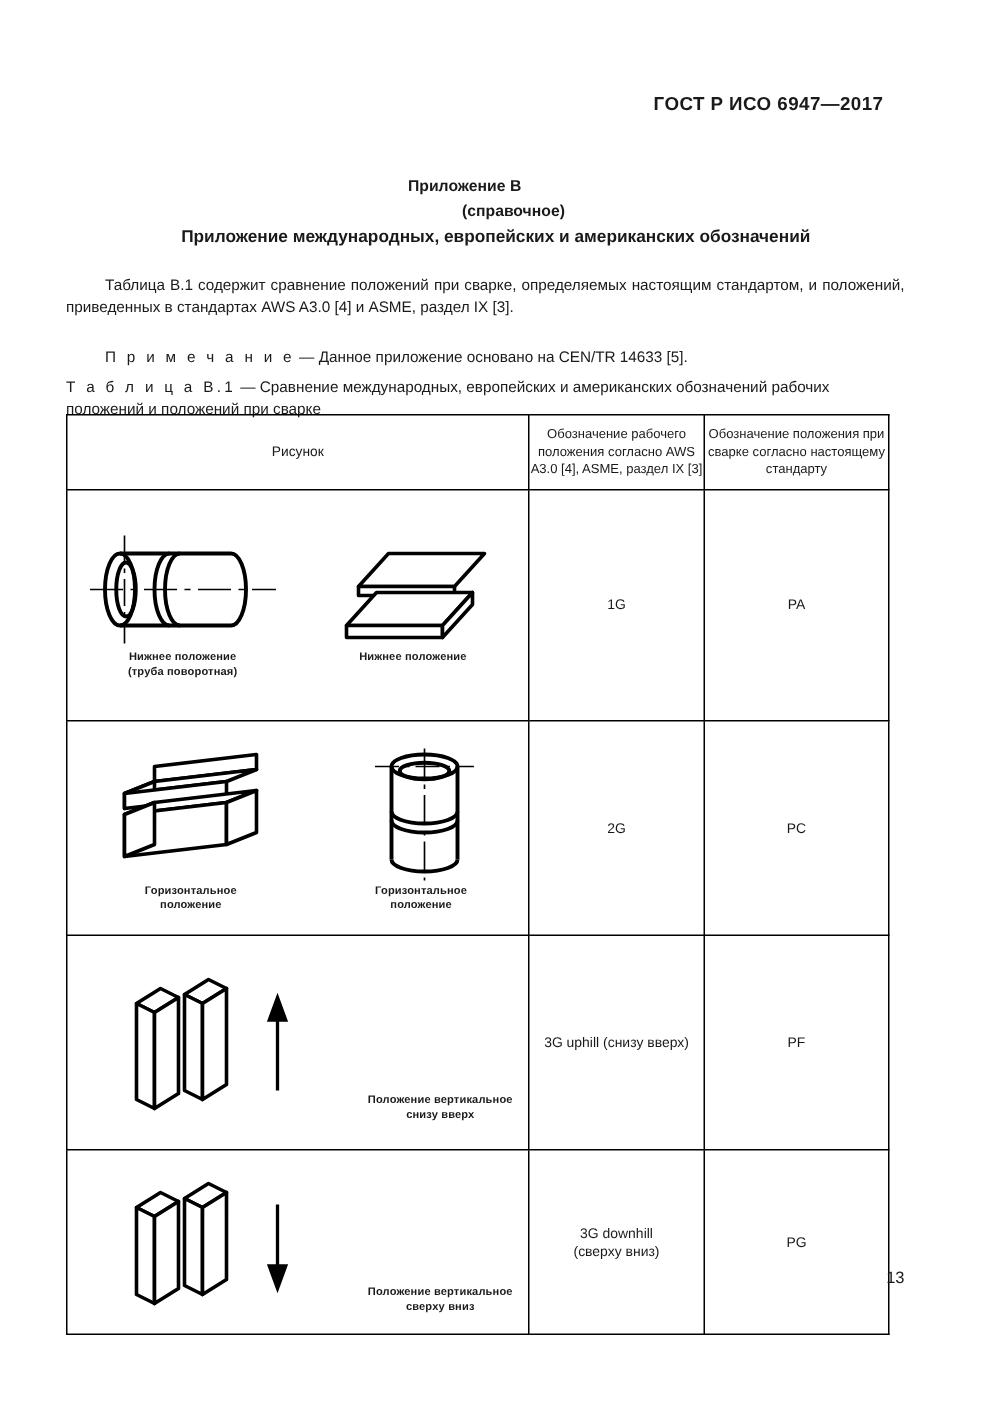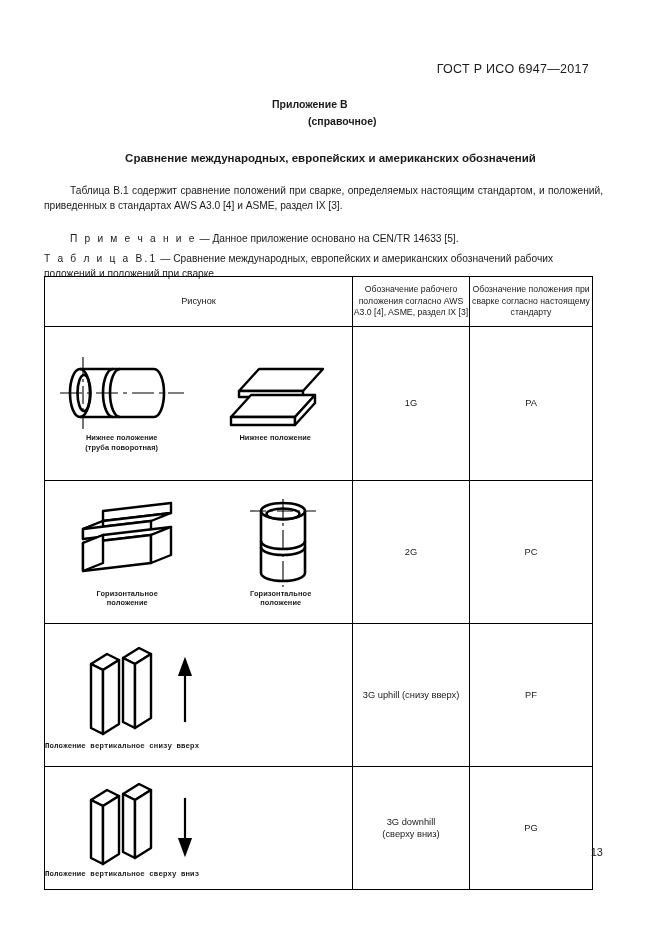--- a/index.html
+++ b/index.html
@@ -14,33 +14,33 @@
     color: #1a1a1a;
     overflow: hidden;
   }
 
   
   .page-header {
     position: absolute;
     top: 62px; left: 0; right: 72px;
     text-align: right;
     font-size: 12.5px;
-    font-weight: normal;
+    font-weight: bold;
     letter-spacing: 0.3px;
   }
 
   .annex-block {
     position: absolute;
     top: 96px;
     left: 272px;
     font-size: 10.5px;
     font-weight: bold;
     line-height: 17px;
   }
-  .annex-line-1 { display:block; }
+  .annex-line-1 { display:block;margin-top:20px; }
   .annex-line-2 { display:block; text-align:center;margin-left:36px; }
 
   .section-title {
     position: absolute;
     top: 152px; left: 0; right: 0;
     text-align: center;
     font-size: 11.5px;
     font-weight: bold;
   }
 
@@ -110,45 +110,43 @@
     justify-content: space-around;
     width: 100%;
   }
   .fig-item {
     display: flex;
     flex-direction: column;
     align-items: center;
   }
   .one-up {
     display: flex;
-    flex-direction: column;
-    align-items: flex-start;
+    align-items: flex-end;
     width: 100%;
-    font-family: Liberation Mono, monospace;
   }
 
   .page-number {
     position: absolute;
     top: 846px; right: 58px;
     font-size: 11px;
   }
 
   svg { display: block; }
 </style>
 </head>
 <body>
 
 <div class="page-header">ГОСТ Р ИСО  6947—2017</div>
 
 <div class="annex-block">
   <span class="annex-line-1">Приложение В</span>
   <span class="annex-line-2">(справочное)</span>
 </div>
 
-<div class="section-title">Сравнение международных, европейских и американских обозначений</div>
+<div class="section-title">Приложение международных, европейских и американских обозначений</div>
 
 <div class="para para-1">Таблица В.1 содержит сравнение положений при сварке, определяемых настоящим стандартом, и положений, приведенных в стандартах AWS A3.0 [4] и ASME, раздел IX [3].</div>
 
 <div class="para para-note">
   <span class="note-label">П р и м е ч а н и е</span><span> — Данное приложение основано на CEN/TR 14633 [5].</span>
 </div>
 
 <div class="table-caption">
   <span class="cap-label">Т а б л и ц а  В.1</span><span> — Сравнение международных, европейских и американских обозначений рабочих положений и положений при сварке</span>
 </div>

